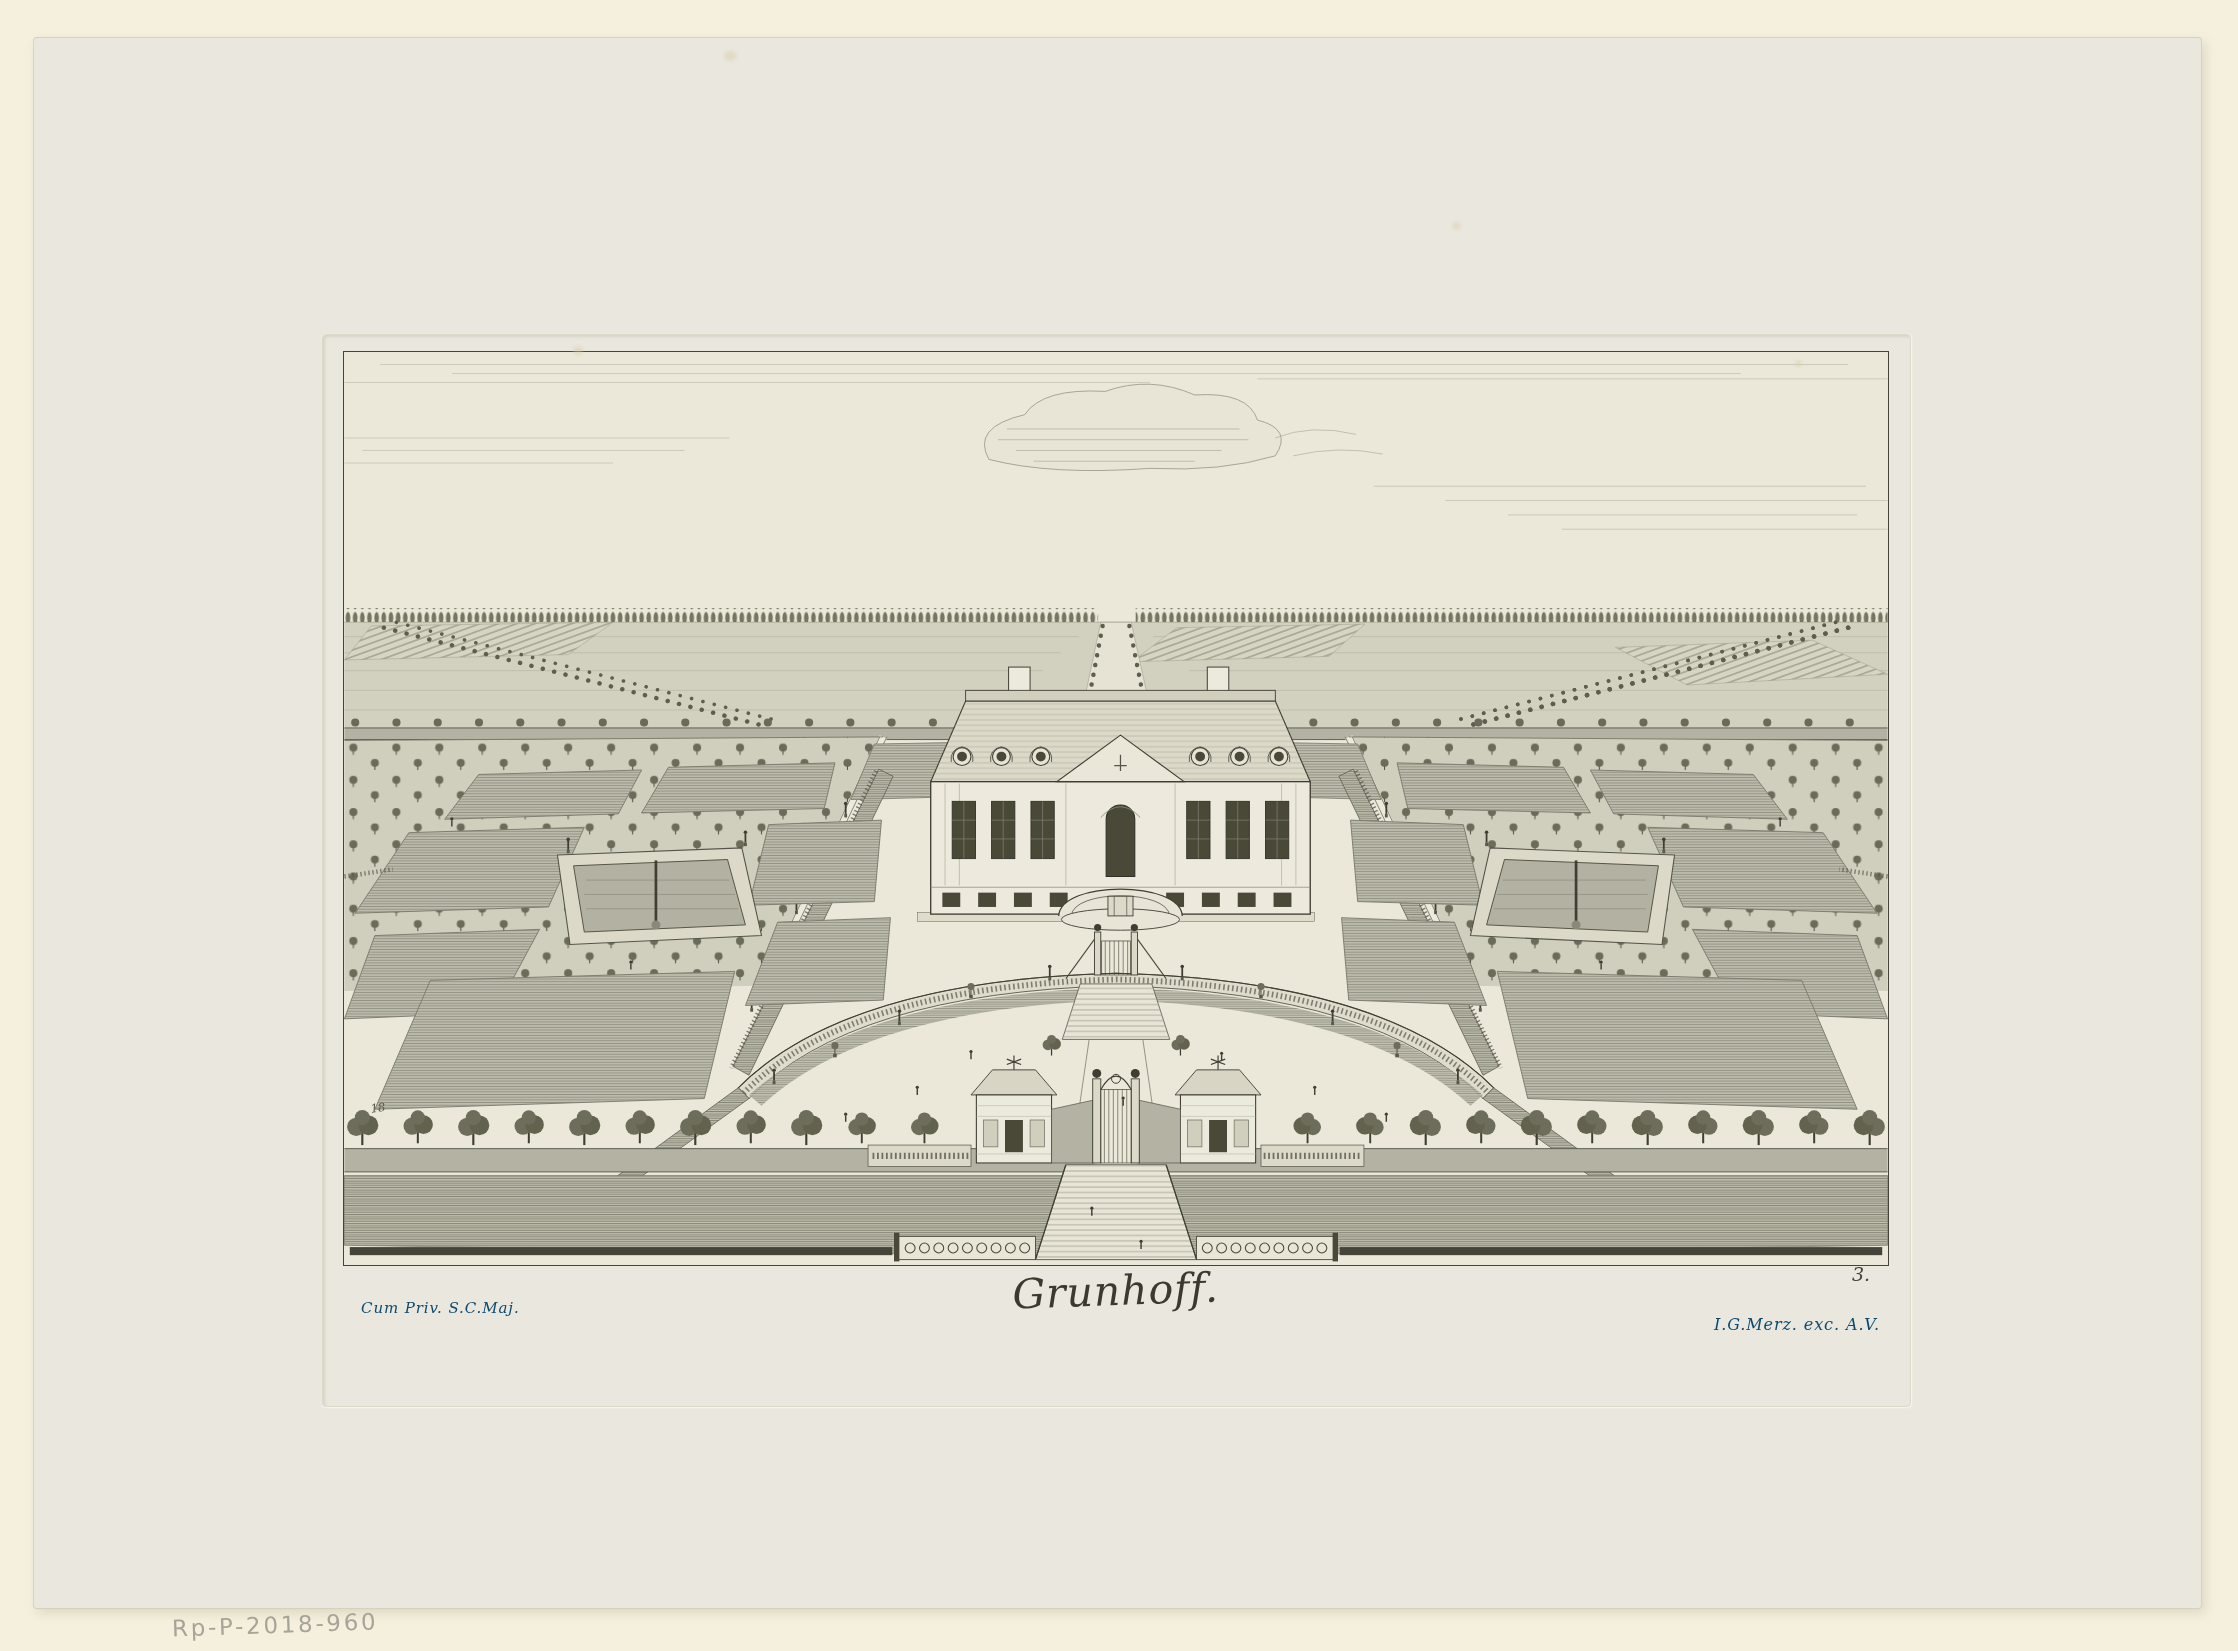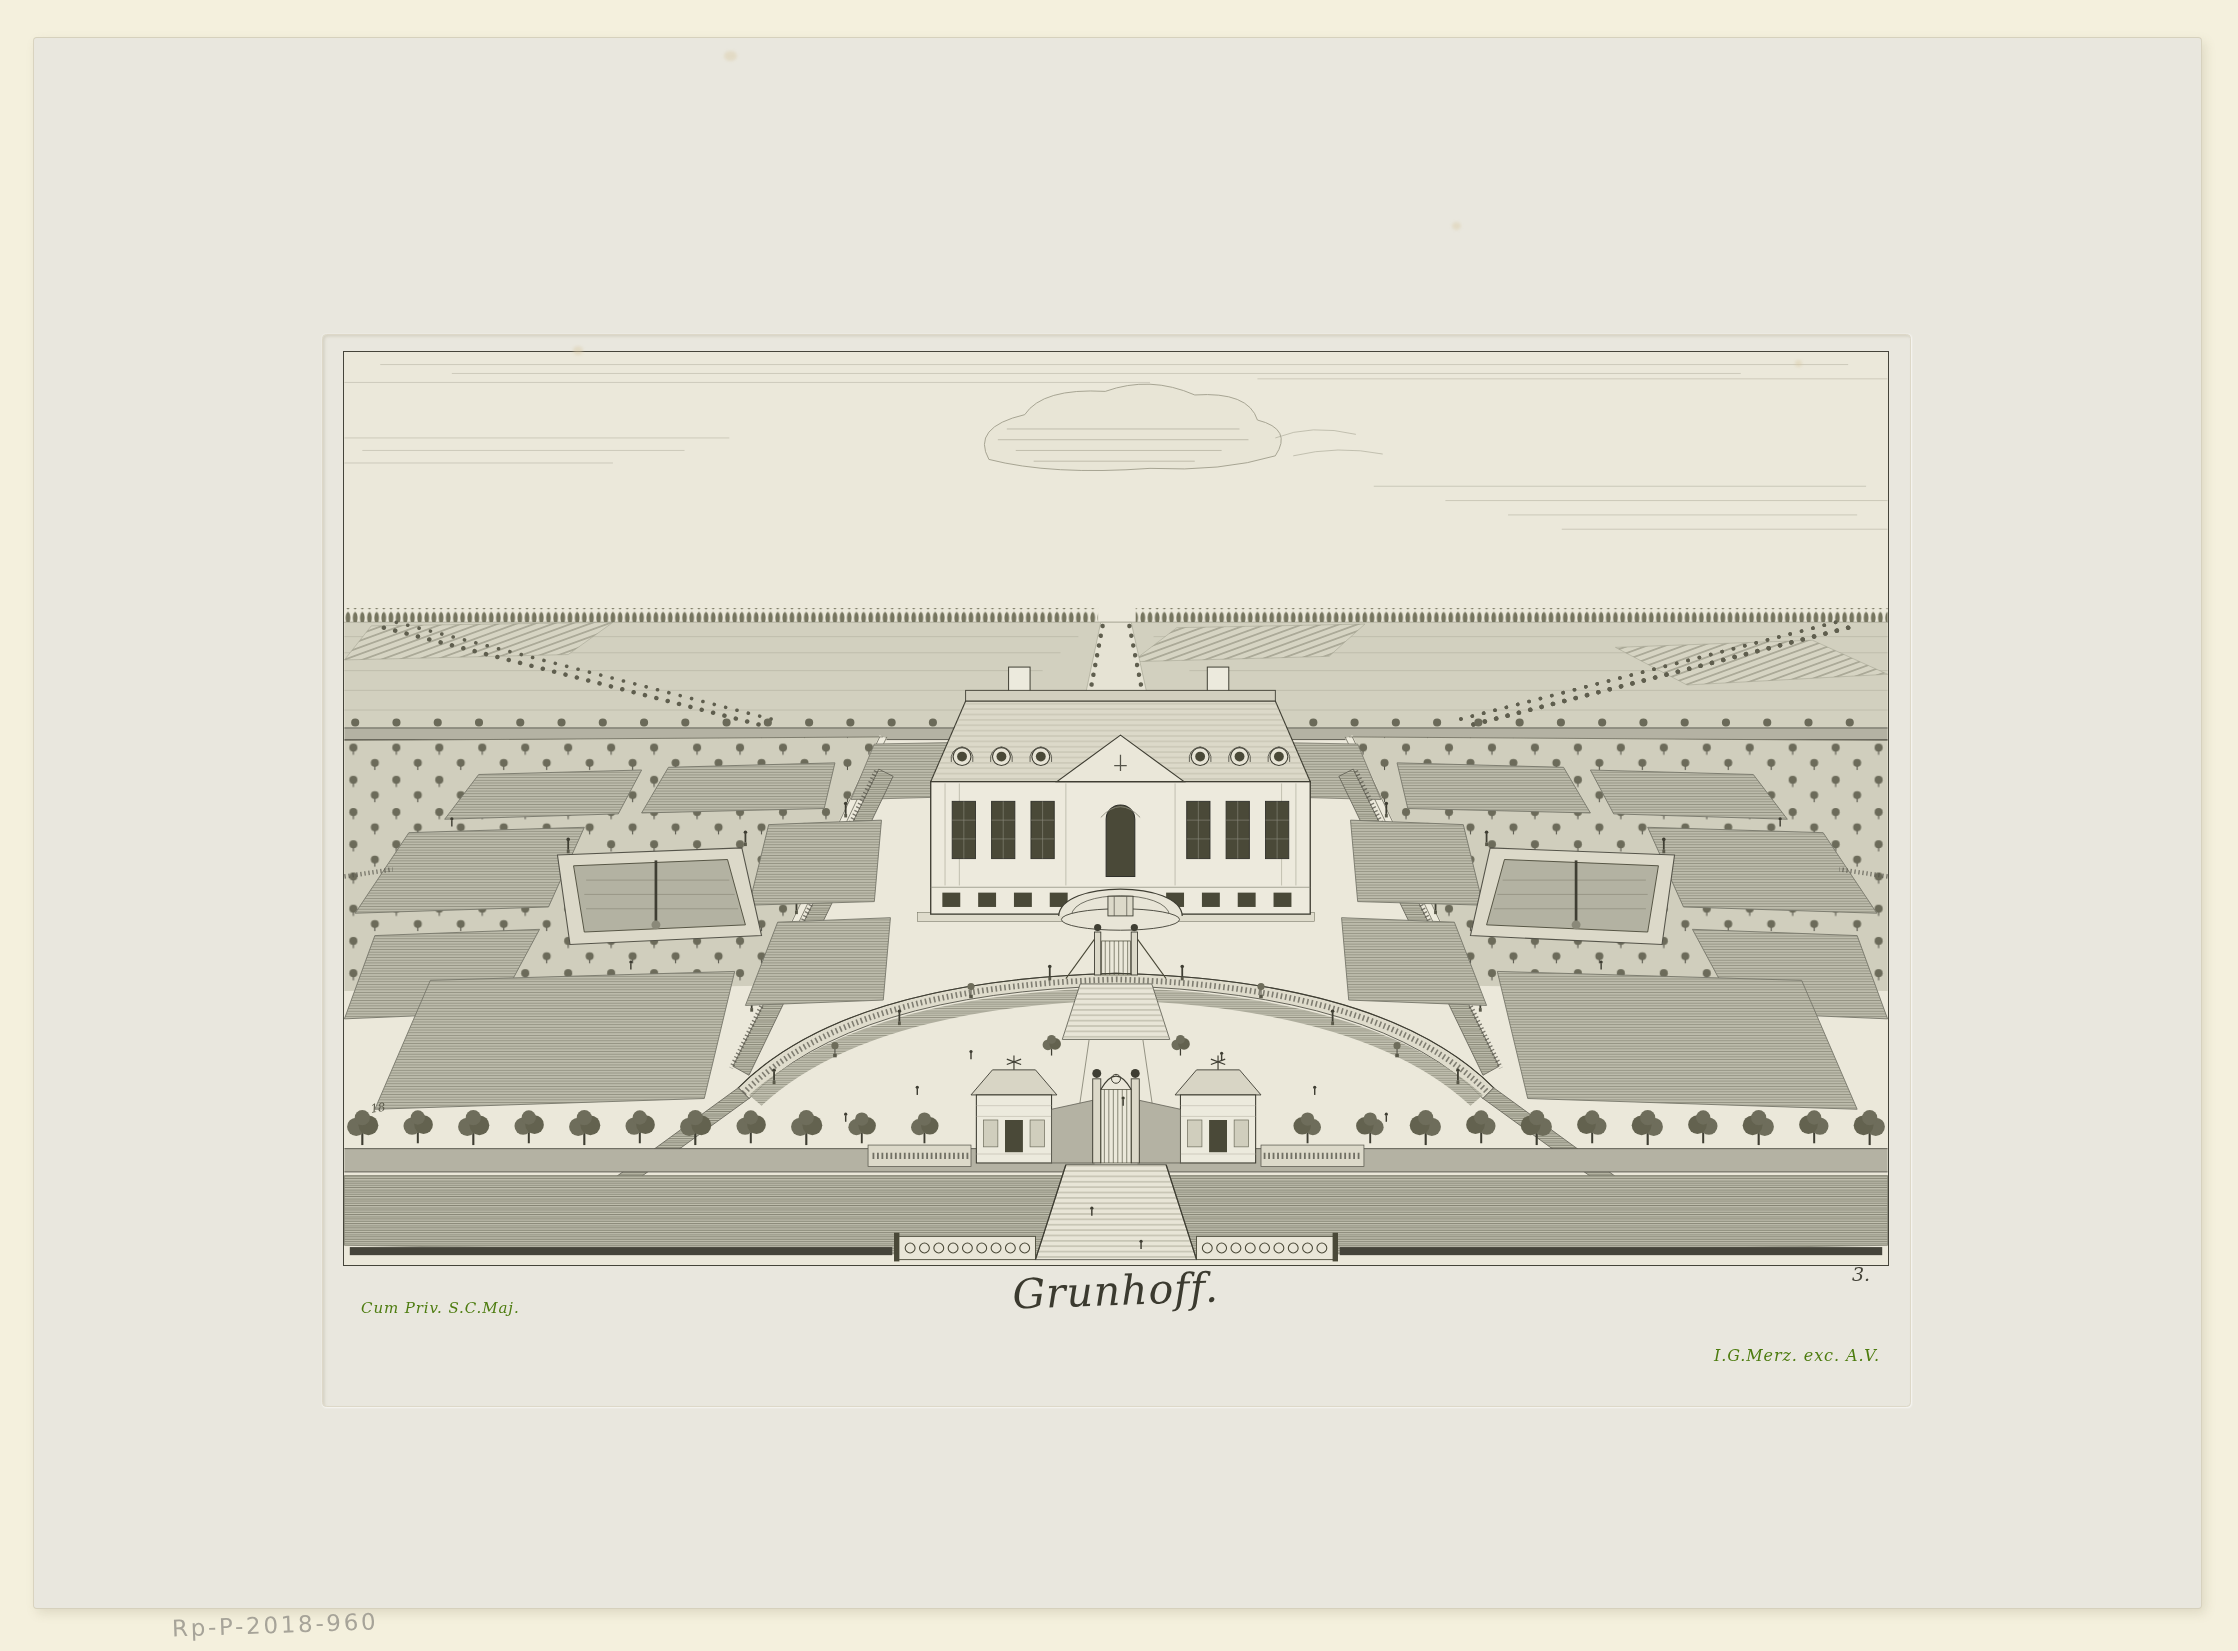--- a/index.html
+++ b/index.html
@@ -6,23 +6,23 @@
     font-family:"DejaVu Serif","Liberation Serif",serif;overflow:hidden;position:relative;}
   .sheet{position:absolute;left:34px;top:38px;width:2167px;height:1570px;background:#e9e7de;
     border-radius:2.7px;box-shadow:0 0 0 0.9px #d6d1bd, 3.6px 4.5px 10.7px rgba(120,110,80,.18);}
   .platemark{position:absolute;left:288px;top:296px;width:1587px;height:1071px;border-radius:4.5px;
     border:0.9px solid #ddd8c8;box-shadow:inset 1.8px 1.8px 2.7px rgba(150,140,110,.22), 0.9px 0.9px 1.8px rgba(255,255,255,.65);}
   .plate-image{position:absolute;left:309px;top:313px;width:1544px;height:913px;background:#ebe8da;
     border:1.8px solid #45443a;box-sizing:content-box;}
   .plate-image svg{display:block;width:1544px;height:913px;}
   .title-insc{position:absolute;left:947px;top:1229px;width:269px;text-align:center;
     font-style:italic;font-size:41px;color:#3b3a2f;transform:rotate(-2deg);letter-spacing:0.9px;}
-  .insc{position:absolute;font-style:italic;color:#4d7c0f;white-space:nowrap;}
+  .insc{position:absolute;font-style:italic;color:#0c4a6e;white-space:nowrap;}
   .insc-left{left:327px;top:1261px;font-size:15px;letter-spacing:0.9px;}
-  .insc-right{left:1680px;top:1308px;font-size:16px;letter-spacing:0.9px;}
+  .insc-right{left:1680px;top:1277px;font-size:16px;letter-spacing:0.9px;}
   .plate-num{left:1818px;top:1225px;font-size:19px;color:#45443a;}
   .pencil{position:absolute;left:172px;top:1612px;font-family:"DejaVu Sans","Liberation Sans",sans-serif;
     font-size:23px;color:#a3a096;letter-spacing:2.7px;transform:rotate(-2deg);opacity:.95;}
   .fox{position:absolute;border-radius:50%;background:#d9c9a2;opacity:.4;filter:blur(1.8px);}
   .f1{left:690px;top:12.5px;width:12.5px;height:10.7px;}
   .f2{left:1418px;top:184px;width:9px;height:8px;}
   .f3{left:539px;top:308px;width:9.9px;height:9px;}
   .f4{left:1761px;top:322px;width:7.2px;height:7.2px;}
 </style>
 </head>

